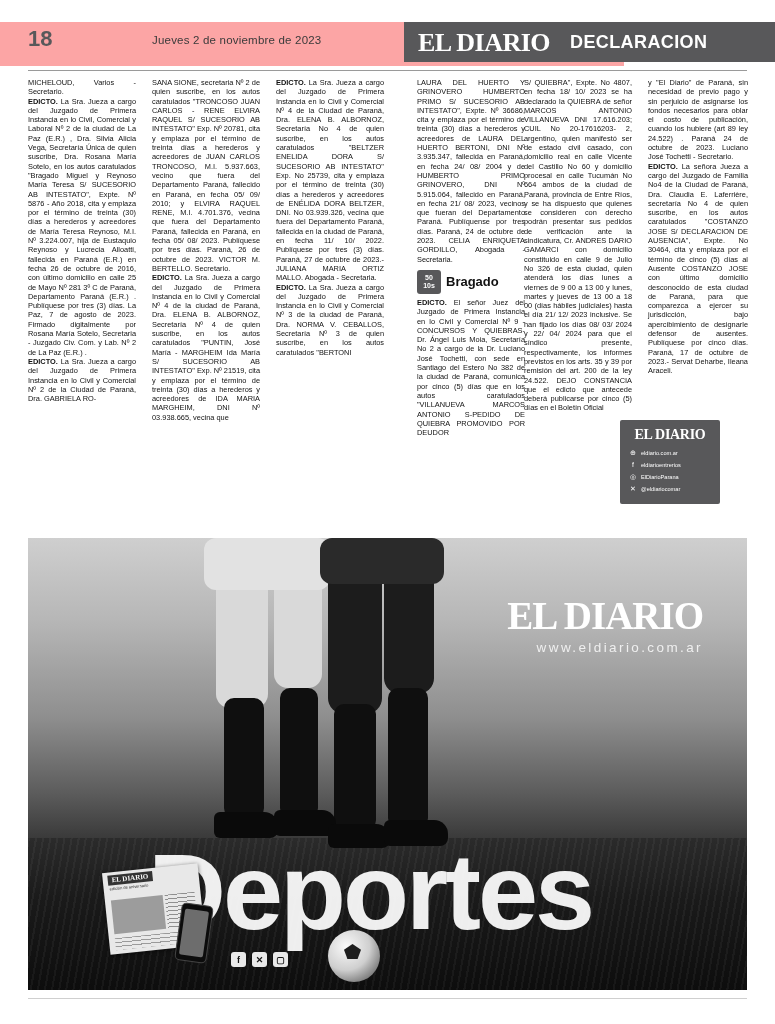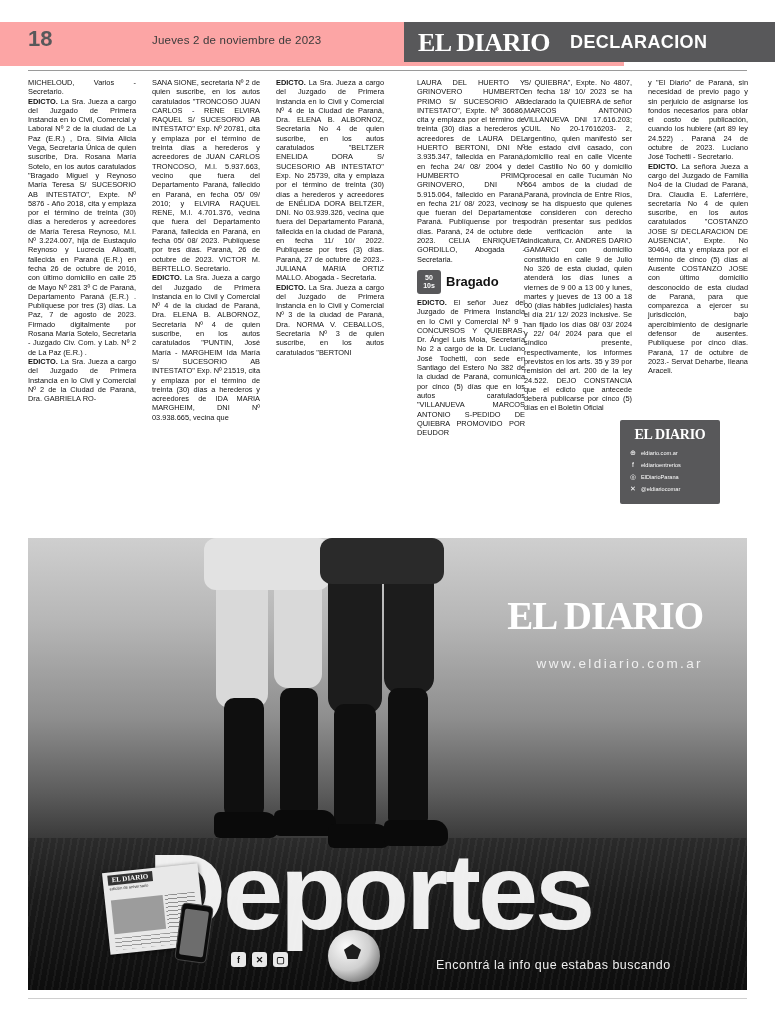--- a/index.html
+++ b/index.html
@@ -116,21 +116,21 @@
   .shoe{position:absolute;background:#0a0a0a;border-radius:6px 14px 8px 6px;}
   
   .photo .ov-brand{
     position:absolute;right:44px;top:58px;text-align:right;color:#fff;
   }
   .photo .ov-brand .t1{
     font-size:39px;font-weight:bold;font-family:"Liberation Serif", serif;
     letter-spacing:-1px;line-height:40px;
   }
   .photo .ov-brand .t2{
-    font-size:13.5px;letter-spacing:2.4px;margin-top:20px;color:#efefef;
+    font-size:13.5px;letter-spacing:2.4px;margin-top:4px;color:#efefef;
   }
   .photo .deportes{
     position:absolute;left:120px;top:300px;
     font-size:108px;font-weight:bold;color:rgba(255,255,255,0.93);
     font-family:"Liberation Sans", sans-serif;letter-spacing:-3px;line-height:108px;
   }
   .photo .tag{
     position:absolute;left:408px;top:420px;
     font-size:12.5px;color:#efefef;letter-spacing:0.5px;
   }
@@ -253,21 +253,20 @@
     <div class="shoe" style="left:300px;top:286px;width:62px;height:24px;"></div>
     <div class="shoe" style="left:356px;top:282px;width:64px;height:26px;"></div>
     <div class="ball"></div>
 
     <div class="ov-brand">
       <div class="t1">EL DIARIO</div>
       <div class="t2">www.eldiario.com.ar</div>
     </div>
 
     <div class="deportes">Deportes</div>
-    <div class="tag">Encontrá la info que estabas buscando</div>
 
     <div class="np">
       <div class="np-brand">EL DIARIO</div>
       <div class="np-h">edición de aniversario</div>
       <div class="np-img"></div>
       <div class="np-l"></div>
       <div class="np-b"></div>
     </div>
     <div class="phone"></div>
 

